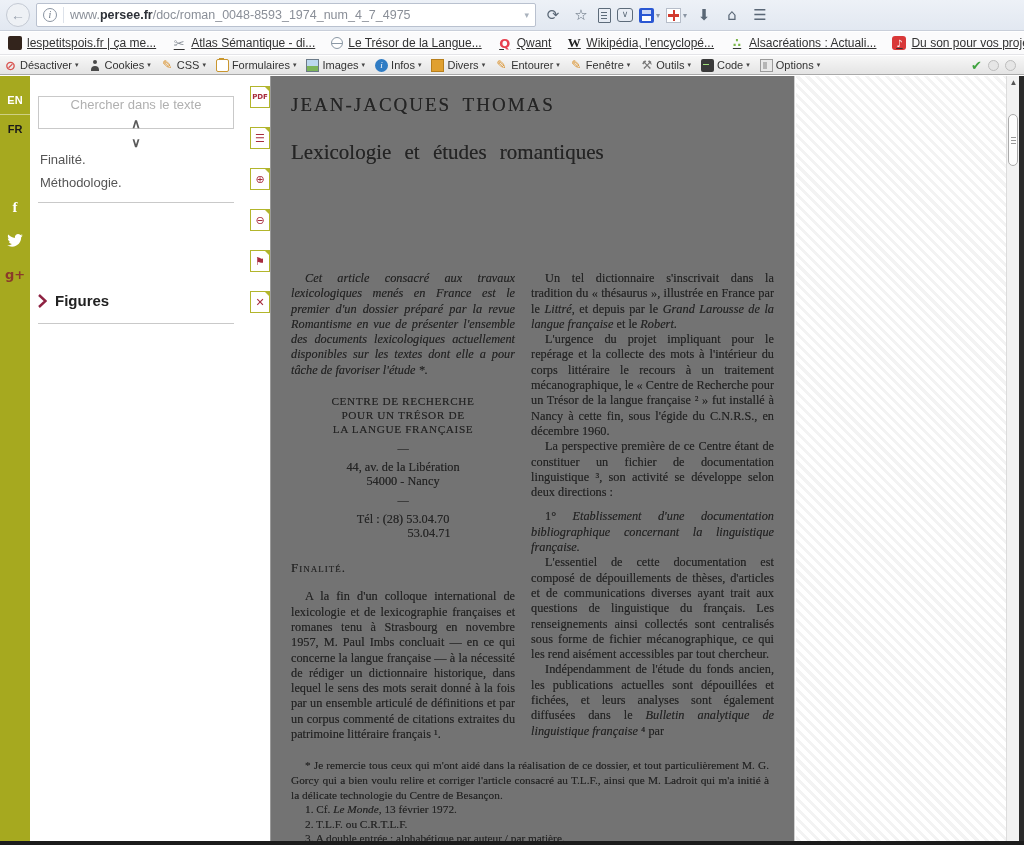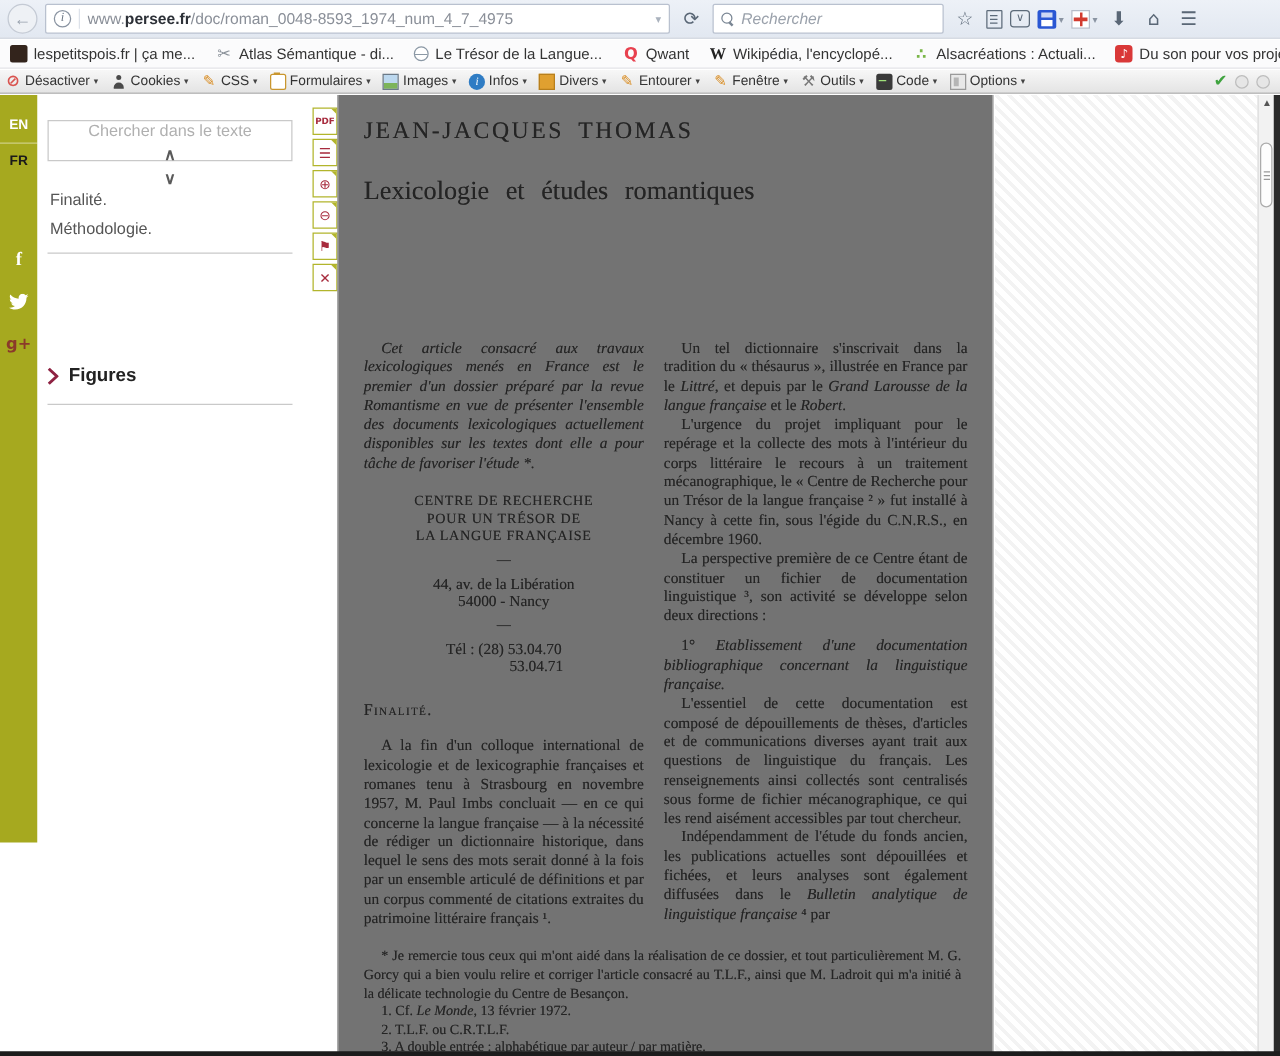--- a/index.html
+++ b/index.html
@@ -41,21 +41,21 @@
   .redplus::after { content:""; position:absolute; left:1px; top:5.5px; width:11px; height:2.5px; background:#d23b2f; }
   .pocket { width:16px; height:14px; border:1.5px solid #5d6b7a; border-radius:3px; color:#5d6b7a;
             font-size:9px; line-height:11px; text-align:center; flex:0 0 auto; }
   .libicon { width:13px; height:15px; border:1.5px solid #5d6b7a; border-radius:1px; position:relative; flex:0 0 auto; }
   .libicon::before { content:""; position:absolute; left:2px; top:3px; width:6px; height:1.5px;
                      background:#5d6b7a; box-shadow:0 3px 0 #5d6b7a, 0 6px 0 #5d6b7a; }
 
   
   .bookmarksbar { position:absolute; left:0; top:32px; width:1024px; height:23px; background:#fbfbfc;
                   border-bottom:1px solid #e4e4e8; display:flex; align-items:center; padding:0 8px; gap:16px; }
-  .bm { display:flex; align-items:center; gap:5px; font-size:12px; color:#333; white-space:nowrap; }
+  .bm { display:flex; align-items:center; gap:5px; font-size:12px; color:#333; white-space:nowrap;text-decoration:underline; }
   .fav { width:14px; height:14px; display:inline-flex; align-items:center; justify-content:center;
          font-size:11px; flex:0 0 auto; font-family:"DejaVu Sans",sans-serif; }
   .fav-dark { background:#33241c; border-radius:2px; }
   .fav-atlas { color:#8a9199; font-size:13px; }
   .fav-globe { width:12px; height:12px; border:1.3px solid #8b98a5; border-radius:50%;
                background:linear-gradient(#fff 5px,#8b98a5 5px,#8b98a5 6px,#fff 6px); }
   .fav-qwant { color:#e8414f; font-weight:bold; font-size:13px; }
   .fav-wiki { color:#222; font-family:"Liberation Serif",serif; font-weight:bold; font-size:13px; }
   .fav-alsa { color:#7ab648; font-weight:bold; font-size:12px; }
   .fav-duson { background:#d93838; border-radius:3px; color:#fff; font-size:10px; }
@@ -86,42 +86,42 @@
   .ic-code::before { content:""; position:absolute; left:2px; top:5px; width:6px; height:1.5px; background:#9fe07a; }
   .ic-options { border:1px solid #9a9a9a; background:#e8e8e8; position:relative; }
   .ic-options::before { content:""; position:absolute; left:2px; top:2px; width:4px; height:7px; background:#b5b5b5; }
   .dt-status { margin-left:auto; display:flex; align-items:center; gap:6px; padding-right:4px; }
   .ok { color:#3fa33f; font-size:13px; font-family:"DejaVu Sans",sans-serif; }
   .dot { width:11px; height:11px; border-radius:50%; background:#e6e6e6; border:1px solid #bdbdbd; }
 
   
   .content { position:absolute; left:0; top:76px; width:1024px; height:769px; background:#fff; }
 
-  .greenrail { position:absolute; left:0; top:0; width:30px; height:598px; background:#a6a91f; }
+  .greenrail { position:absolute; left:0; top:0; width:30px; height:769px; background:#a6a91f; }
   .lang { display:block; width:30px; text-align:center; font-size:11px; font-weight:bold; padding:8px 0; }
   .lang-en { color:#fff; border-bottom:1px solid rgba(255,255,255,.45); margin-top:10px; }
   .lang-fr { color:#1a1a1a; }
   .social { display:block; width:30px; text-align:center; margin-top:16px;
             font-family:"DejaVu Sans",sans-serif; }
   .fb { color:#fff; font-family:"Liberation Serif",serif; font-weight:bold; font-size:15px; }
   .gp { color:#8b3a2a; font-weight:bold; font-size:13px; }
 
   .sidepanel { position:absolute; left:30px; top:0; width:218px; height:769px; background:#fff; }
   .textsearch { position:absolute; left:8px; top:20px; width:196px; height:33px; border:1px solid #c9c9c9;
                 display:flex; align-items:center; padding:0 8px; gap:4px;flex-direction:column; }
   .textsearch .ph { font-size:13px; color:#b0b0b0; flex:1 1 auto; }
   .updown { color:#5a5a5a; font-size:13px; font-weight:bold; padding:0 2px; }
   .plansec { position:absolute; left:8px; top:72px; width:196px; }
   .sechead { display:flex; align-items:center; gap:8px; font-size:15px; font-weight:bold; color:#222;
              padding:4px 0 6px 0; }
   .planitem { font-size:13px; color:#555; padding:4px 0 4px 2px; }
   .secrule { border:none; border-top:1px solid #c9c9c9; margin:8px 0 0 0; }
   .figsec { position:absolute; left:8px; top:212px; width:196px; }
 
-  .pdfcol { position:absolute; left:250px; top:10px; width:22px; display:flex; flex-direction:column; gap:3px; }
+  .pdfcol { position:absolute; left:250px; top:10px; width:22px; display:flex; flex-direction:column; gap:19px; }
   .pdfbtn { position:relative; width:20px; height:22px; background:#fff; border:1px solid #b2b52c;
             display:flex; align-items:center; justify-content:center; overflow:hidden; }
   .pdfbtn .fold { position:absolute; right:-1px; top:-1px; width:0; height:0;
                   border-left:6px solid transparent; border-top:6px solid #b2b52c; }
   .pg { color:#a72b3d; font-size:11px; font-family:"DejaVu Sans",sans-serif; }
   .pg-pdf { font-size:7px; font-weight:bold; letter-spacing:0; }
 
   
   .page { position:absolute; left:270px; top:0; width:525px; height:777px; background:#737373;
           border-left:1px solid #9a9a9a; border-right:1px solid #cfcfcf;
@@ -163,24 +163,20 @@
 
 <div class="navbar">
   <div class="backbtn">←</div>
   <div class="urlbar">
     <span class="infoicon">i</span>
     <span class="urlsep"></span>
     <span class="urltext"><span>www.</span><b>persee.fr</b><span>/doc/roman_0048-8593_1974_num_4_7_4975</span></span>
     <span class="urldrop">▾</span>
   </div>
   <span class="navicon">⟳</span>
-  <div class="searchbar">
-    <span class="mag"></span>
-    <span class="searchph">Rechercher</span>
-  </div>
   <span class="navicon">☆</span>
   <span class="libicon"></span>
   <span class="pocket">∨</span>
   <span class="floppy"></span>
   <span class="caret-s">▾</span>
   <span class="redplus"></span>
   <span class="caret-s">▾</span>
   <span class="navicon">⬇</span>
   <span class="navicon">⌂</span>
   <span class="navicon">☰</span>

